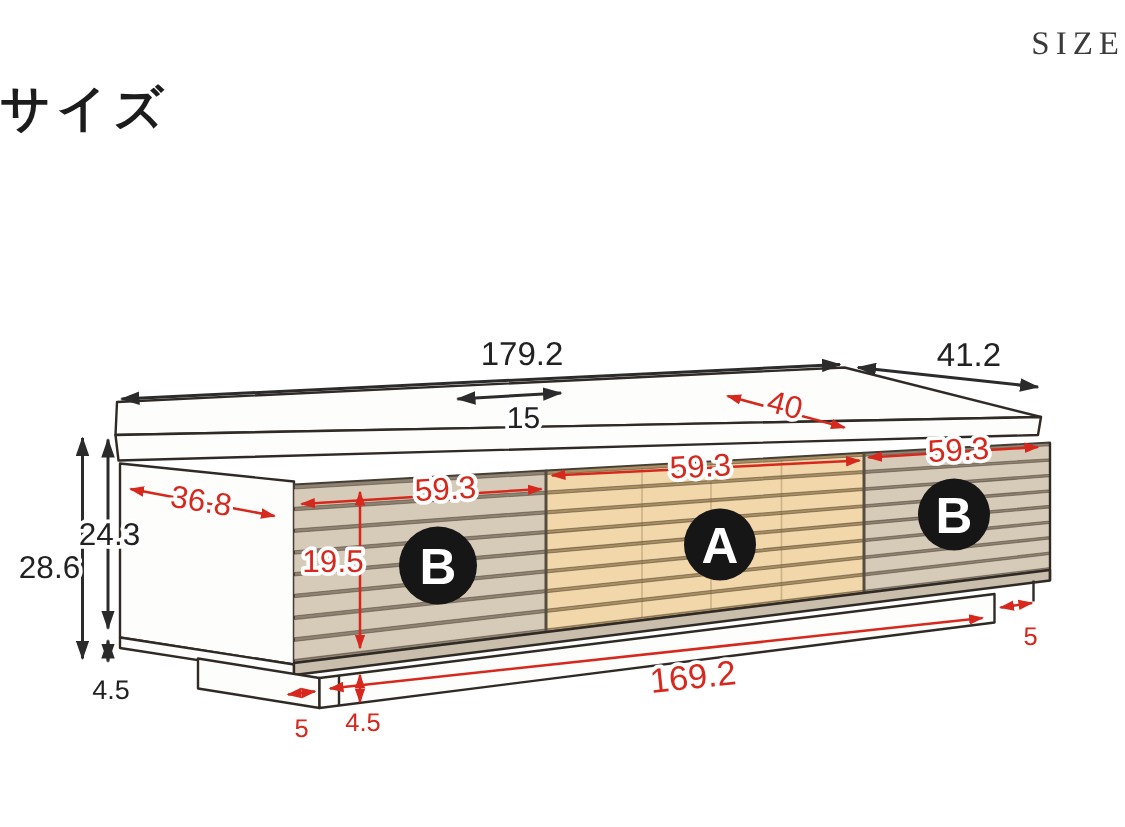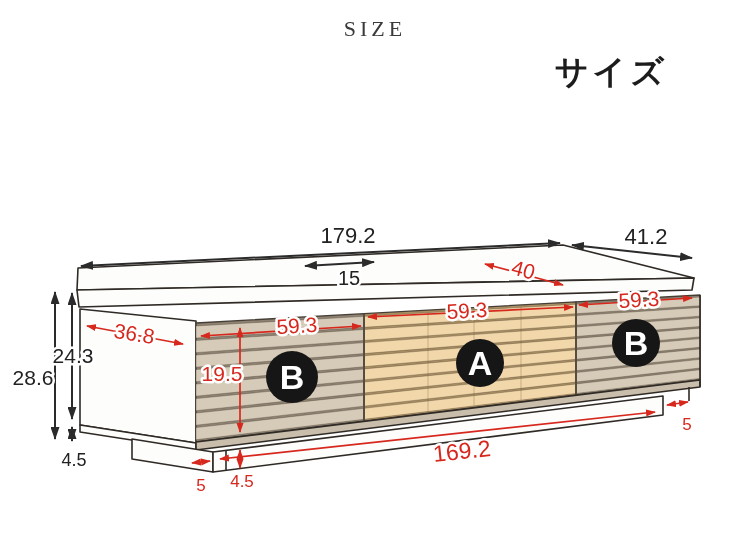--- a/index.html
+++ b/index.html
@@ -1,25 +1,25 @@
 <!DOCTYPE html>
 <html style="--dimension-red: #d7281d; --outline: #2f2a25; --slat-a-fill: #f2d7ab; --slat-a-gap: #a98e62; --slat-b-fill: #d6cbb8; --slat-b-gap: #8e8273; --badge-bg: #161616; --badge-text: #ffffff;"><head>
 <meta charset="utf-8">
 <style>
   html,body{margin:0;padding:0;}
   body{
     width:750px;height:551px;background:#ffffff;position:relative;overflow:hidden;
     font-family:"Liberation Sans", sans-serif;
   }
   .title-en{
-    position:absolute;top:16px;left:0;width:750px;text-align:center;
+    position:absolute;top:16px;left:0;width:750px;text-align:right;
     font-family:"Liberation Serif", serif;font-size:22px;letter-spacing:4px;color:#3a3a3a;
   }
   .title-ja{
-    position:absolute;top:50px;left:0;width:668px;text-align:right;
+    position:absolute;top:50px;left:0;width:668px;text-align:left;
     font-family:Liberation Serif, serif;font-size:33px;letter-spacing:4px;color:#1c1c1c;font-weight:600;
   }
   svg{position:absolute;left:0;top:0;}
   .edge{stroke:#2f2a25;stroke-width:1.6;stroke-linejoin:round;}
   .fill-white{fill:#fdfdfc;}
   .dimB{stroke:#2b2b2b;stroke-width:2;fill:none;}
   .dimR{stroke:var(--dimension-red,#d7281d);stroke-width:1.7;fill:none;}
   .lblB{
     font-family:"Liberation Sans",sans-serif;fill:#222;text-anchor:middle;
     paint-order:stroke;stroke:#ffffff;stroke-width:5px;stroke-linejoin:round;

